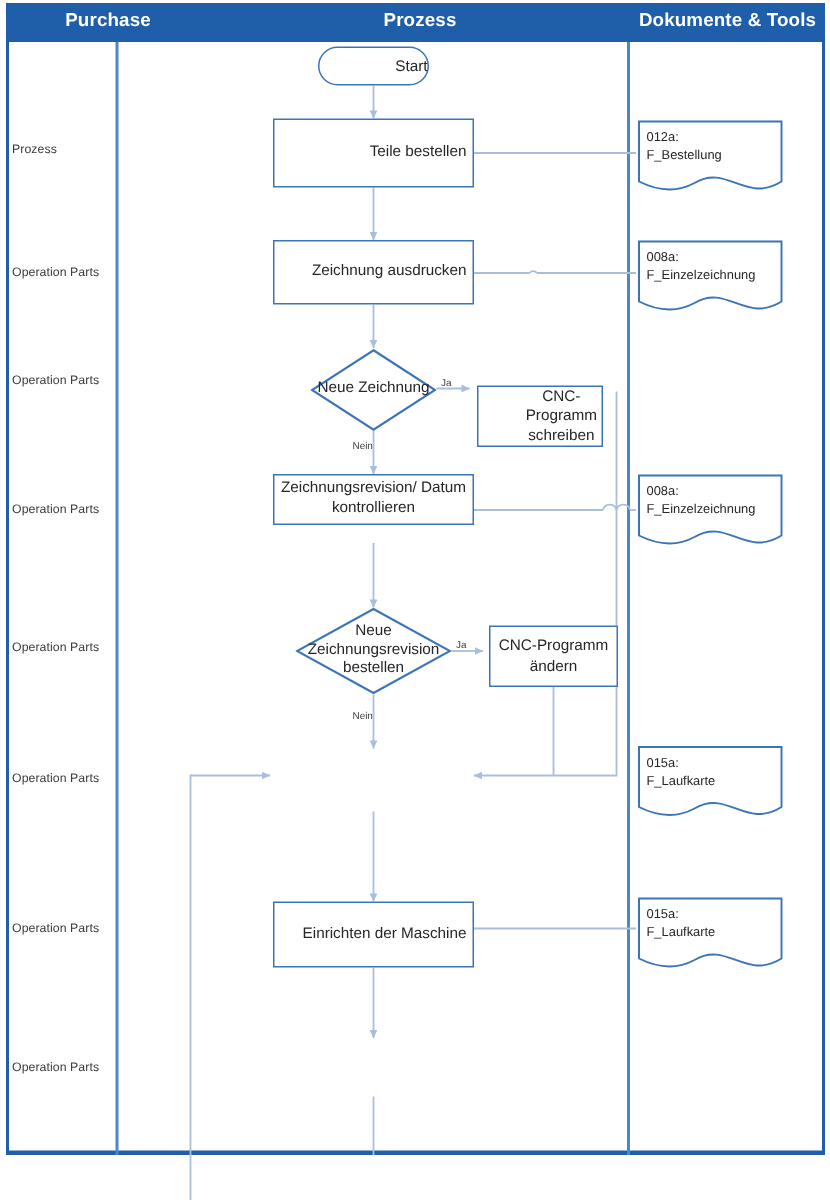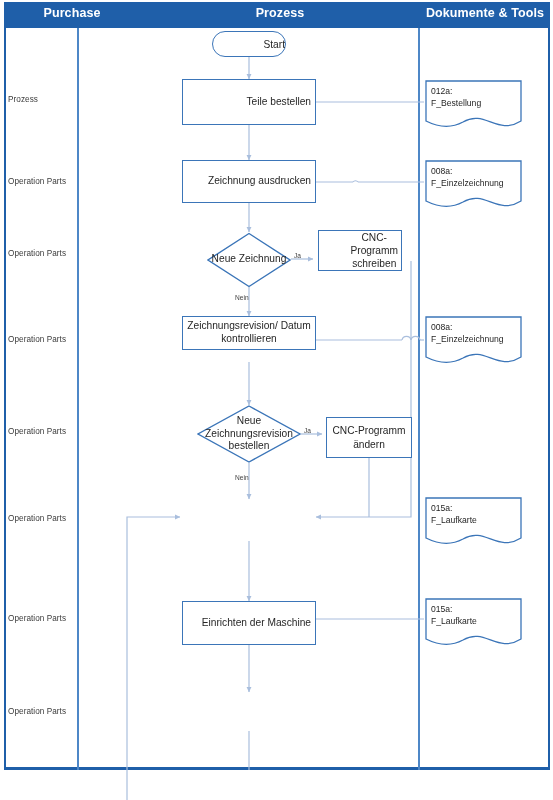--- a/index.html
+++ b/index.html
@@ -253,21 +253,21 @@
 
   <div class="decision" style="left:207px; top:232px; width:84px; height:55px;">
     <div class="dia">
       <svg viewBox="0 0 84 55" preserveAspectRatio="none">
         <polygon points="42,1 83,27.5 42,54 1,27.5" fill="#ffffff" stroke="#3B75B8" stroke-width="1.4"></polygon>
       </svg>
     </div>
     <div class="dlabel">Neue Zeichnung</div>
   </div>
 
-  <div class="node side-proc" style="left:318px; top:230px; width:84px; height:41px;padding-left:32px;">
+  <div class="node side-proc" style="left:318px; top:257px; width:84px; height:41px;padding-left:32px;">
     <span>CNC-Programm schreiben</span>
   </div>
 
   <div class="node proc" style="left:182px; top:316px; width:134px; height:34px;">
     <span>Zeichnungsrevision/ Datum kontrollieren</span>
   </div>
 
   <div class="decision" style="left:197px; top:405px; width:104px; height:58px;">
     <div class="dia">
       <svg viewBox="0 0 104 58" preserveAspectRatio="none">

